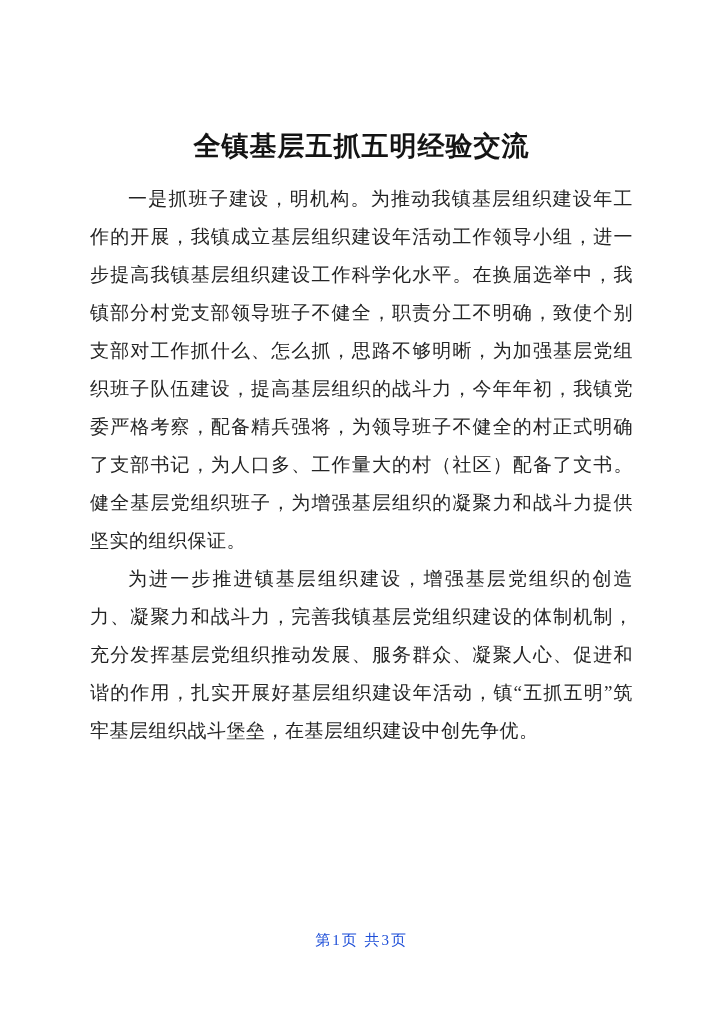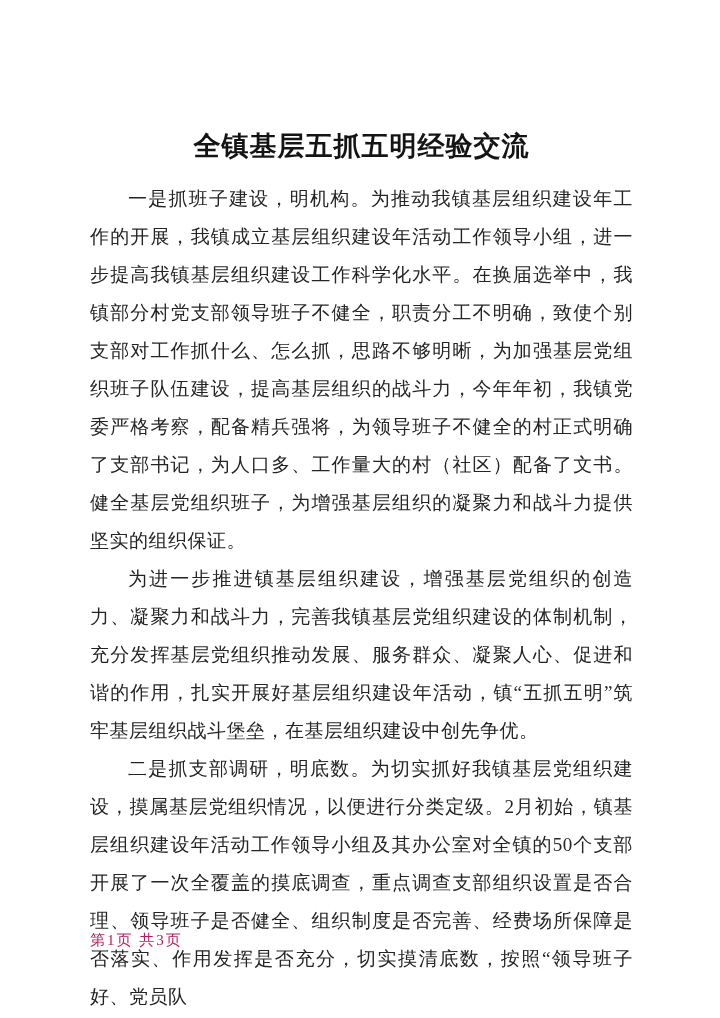--- a/index.html
+++ b/index.html
@@ -39,31 +39,30 @@
     text-justify: inter-character;
     text-indent: 2em;
     letter-spacing: 0.5px;
     word-break: break-all;
   }
   .page-footer {
     position: absolute;
     left: 90px;
     top: 931px;
     width: 543px;
-    text-align: left;
+    text-align: center;
     font-size: 15px;
-    color: #be185d;
+    color: #1d4ed8;
     letter-spacing: 2px;
     white-space: pre;
   }
 </style>
 </head>
 <body>
 
 <div class="page">
   <div class="content">
     <h1 class="doc-title">全镇基层五抓五明经验交流</h1>
     <p class="doc-paragraph">一是抓班子建设，明机构。为推动我镇基层组织建设年工作的开展，我镇成立基层组织建设年活动工作领导小组，进一步提高我镇基层组织建设工作科学化水平。在换届选举中，我镇部分村党支部领导班子不健全，职责分工不明确，致使个别支部对工作抓什么、怎么抓，思路不够明晰，为加强基层党组织班子队伍建设，提高基层组织的战斗力，今年年初，我镇党委严格考察，配备精兵强将，为领导班子不健全的村正式明确了支部书记，为人口多、工作量大的村（社区）配备了文书。健全基层党组织班子，为增强基层组织的凝聚力和战斗力提供坚实的组织保证。</p>
     <p class="doc-paragraph">为进一步推进镇基层组织建设，增强基层党组织的创造力、凝聚力和战斗力，完善我镇基层党组织建设的体制机制，充分发挥基层党组织推动发展、服务群众、凝聚人心、促进和谐的作用，扎实开展好基层组织建设年活动，镇“五抓五明”筑牢基层组织战斗堡垒，在基层组织建设中创先争优。</p>
-    <p class="doc-paragraph">二是抓支部调研，明底数。为切实抓好我镇基层党组织建设，摸属基层党组织情况，以便进行分类定级。2月初始，镇基层组织建设年活动工作领导小组及其办公室对全镇的50个支部开展了一次全覆盖的摸底调查，重点调查支部组织设置是否合理、领导班子是否健全、组织制度是否完善、经费场所保障是否落实、作用发挥是否充分，切实摸清底数，按照“领导班子好、党员队</p>
   </div>
   <div class="page-footer">第1页 共3页</div>
 </div>
 
 </body></html>

